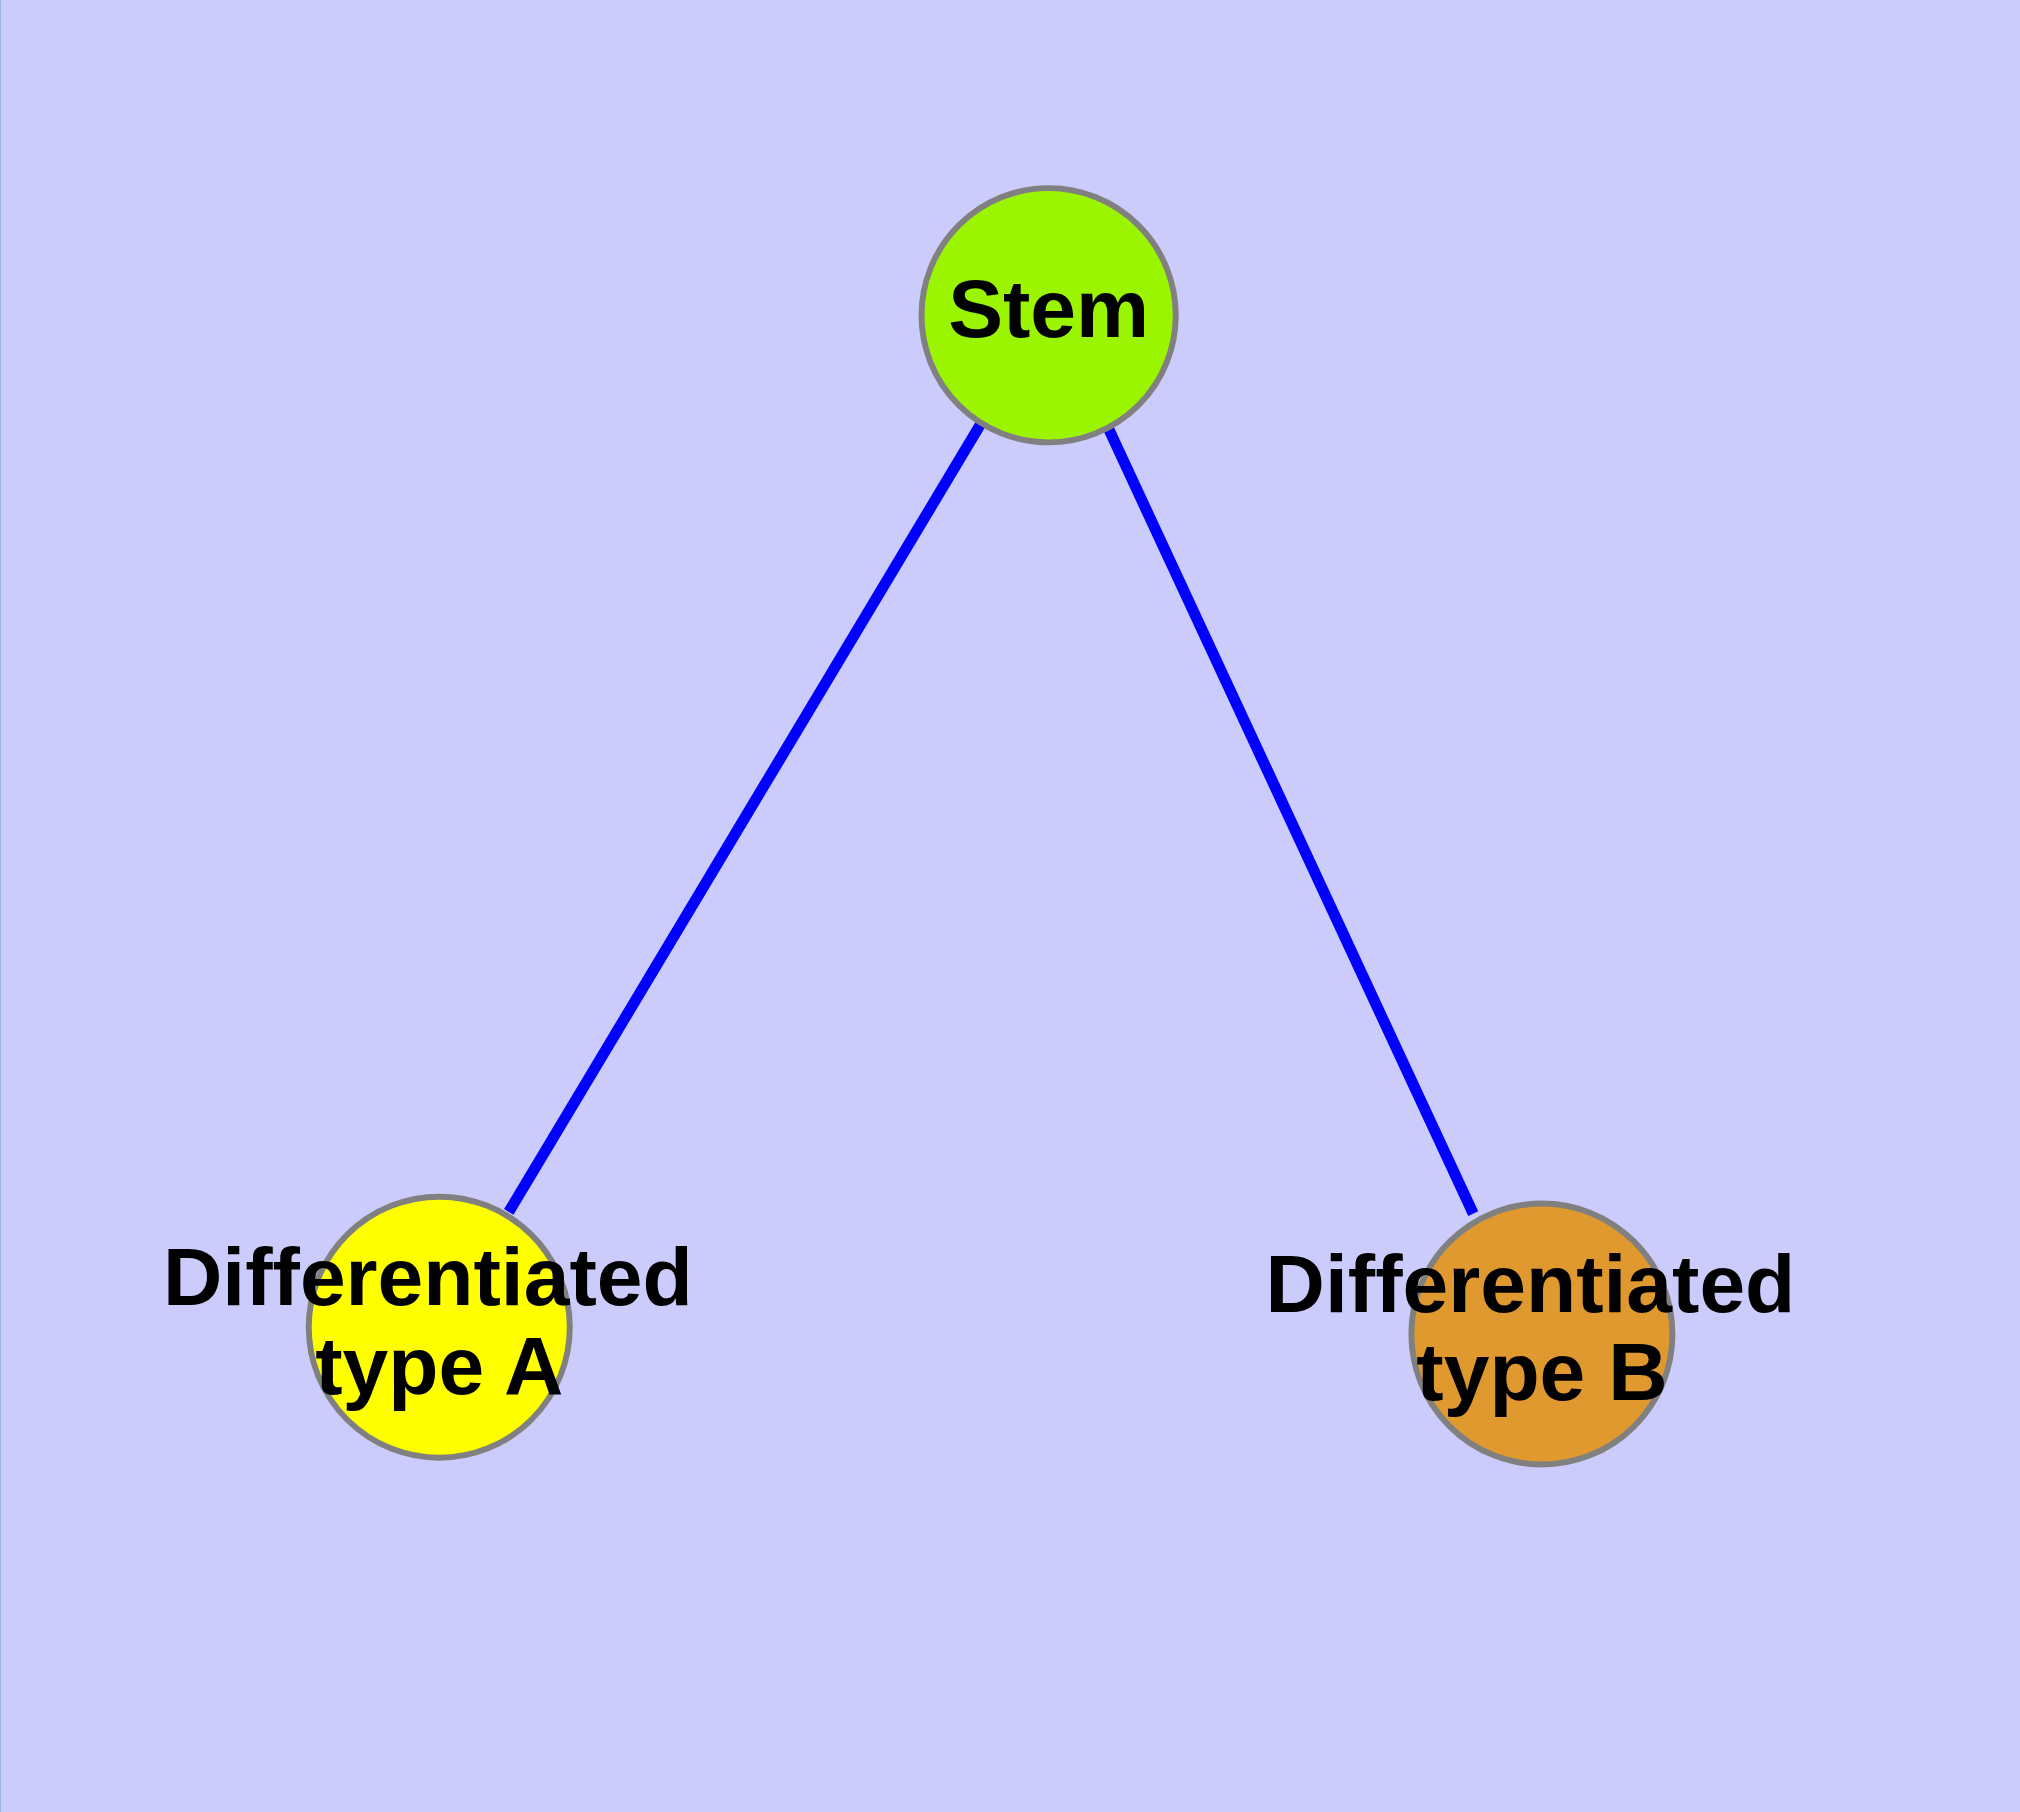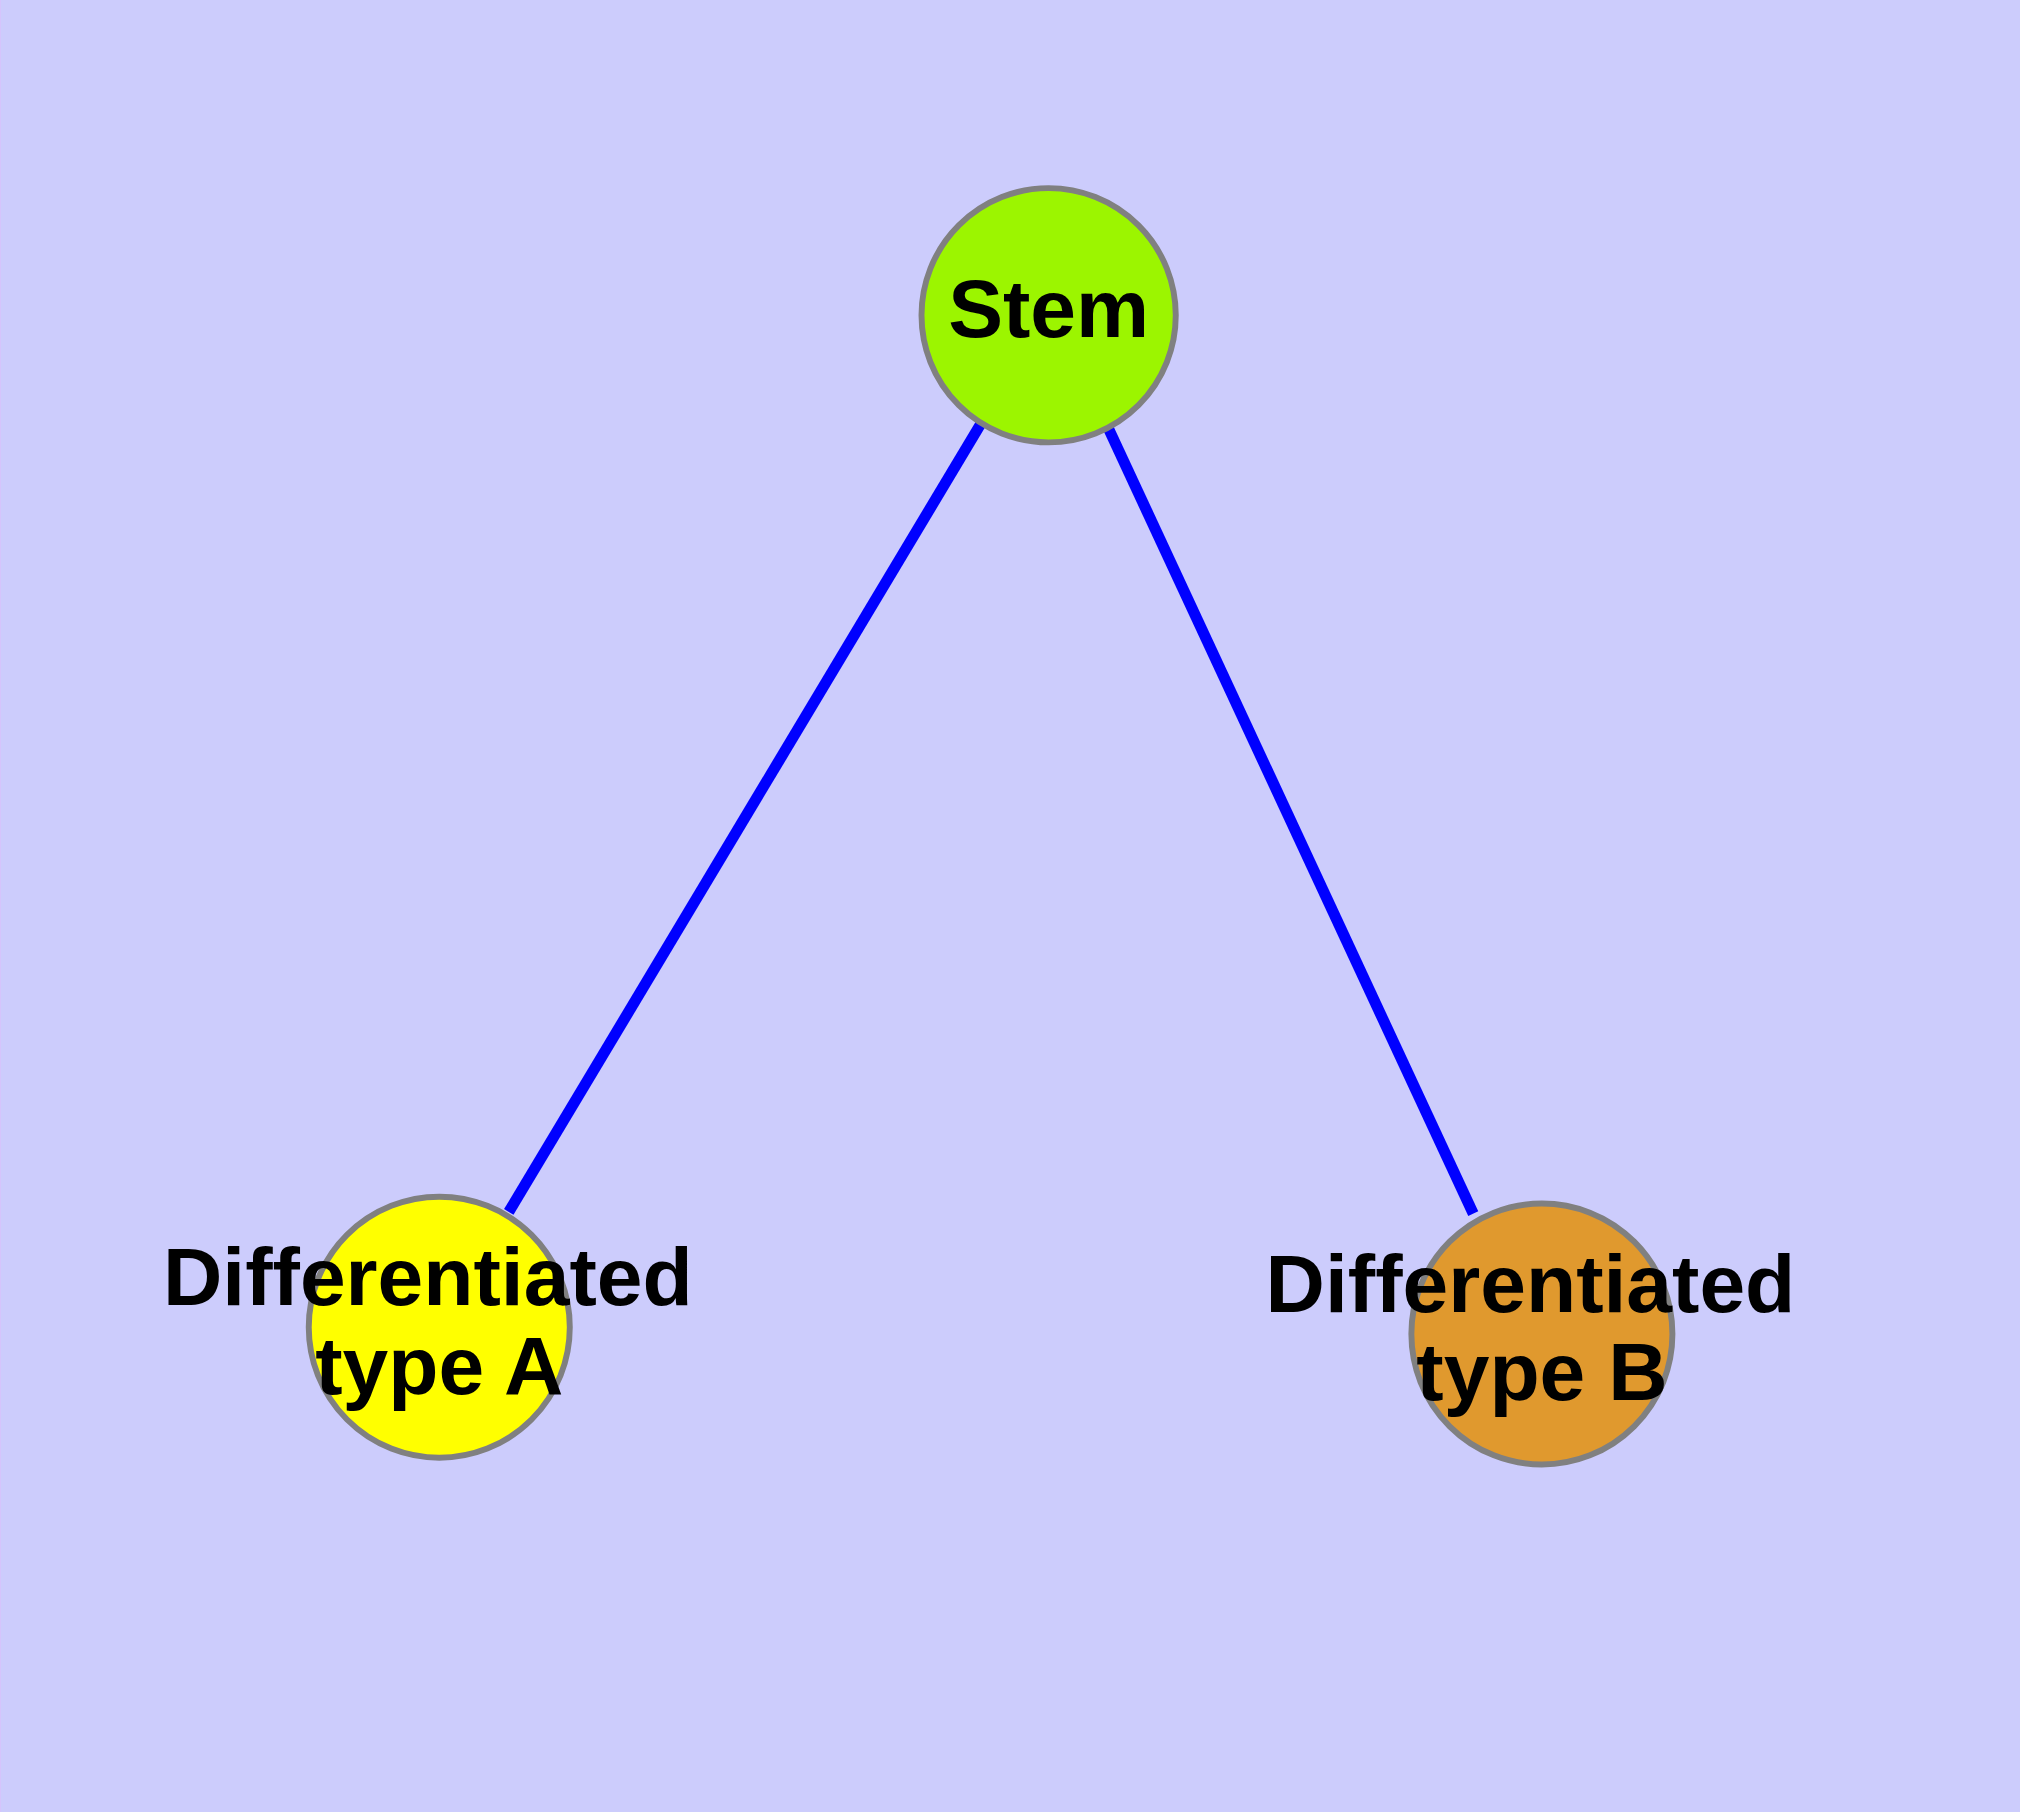--- a/index.html
+++ b/index.html
@@ -28,21 +28,21 @@
     font-weight: bold;
     fill: #000000;
     text-anchor: middle;
     dominant-baseline: middle;
     pointer-events: none;
   }
 </style>
 </head>
 <body>
 
-<div id="canvas" style="width: 2021px; height: 1812px; background: #f0abfc;">
+<div id="canvas" style="width: 2021px; height: 1812px; background: #0f766e;">
   <svg id="graph-svg" viewBox="0 0 2384 2138" xmlns="http://www.w3.org/2000/svg" style="width: 2021px; height: 1812px;">
 
     <rect id="bg-rect" x="0" y="0" width="2384" height="2138" fill="#ccccfc"></rect>
 
     <g id="edges-layer">
       <line id="edge-stem-to-a" x1="1157" y1="500" x2="600" y2="1430" stroke="#0000ff" stroke-width="13" stroke-linecap="butt"></line>
       <line id="edge-stem-to-b" x1="1305" y1="500" x2="1738" y2="1432" stroke="#0000ff" stroke-width="13" stroke-linecap="butt"></line>
     </g>
 
     <g id="nodes-layer">

